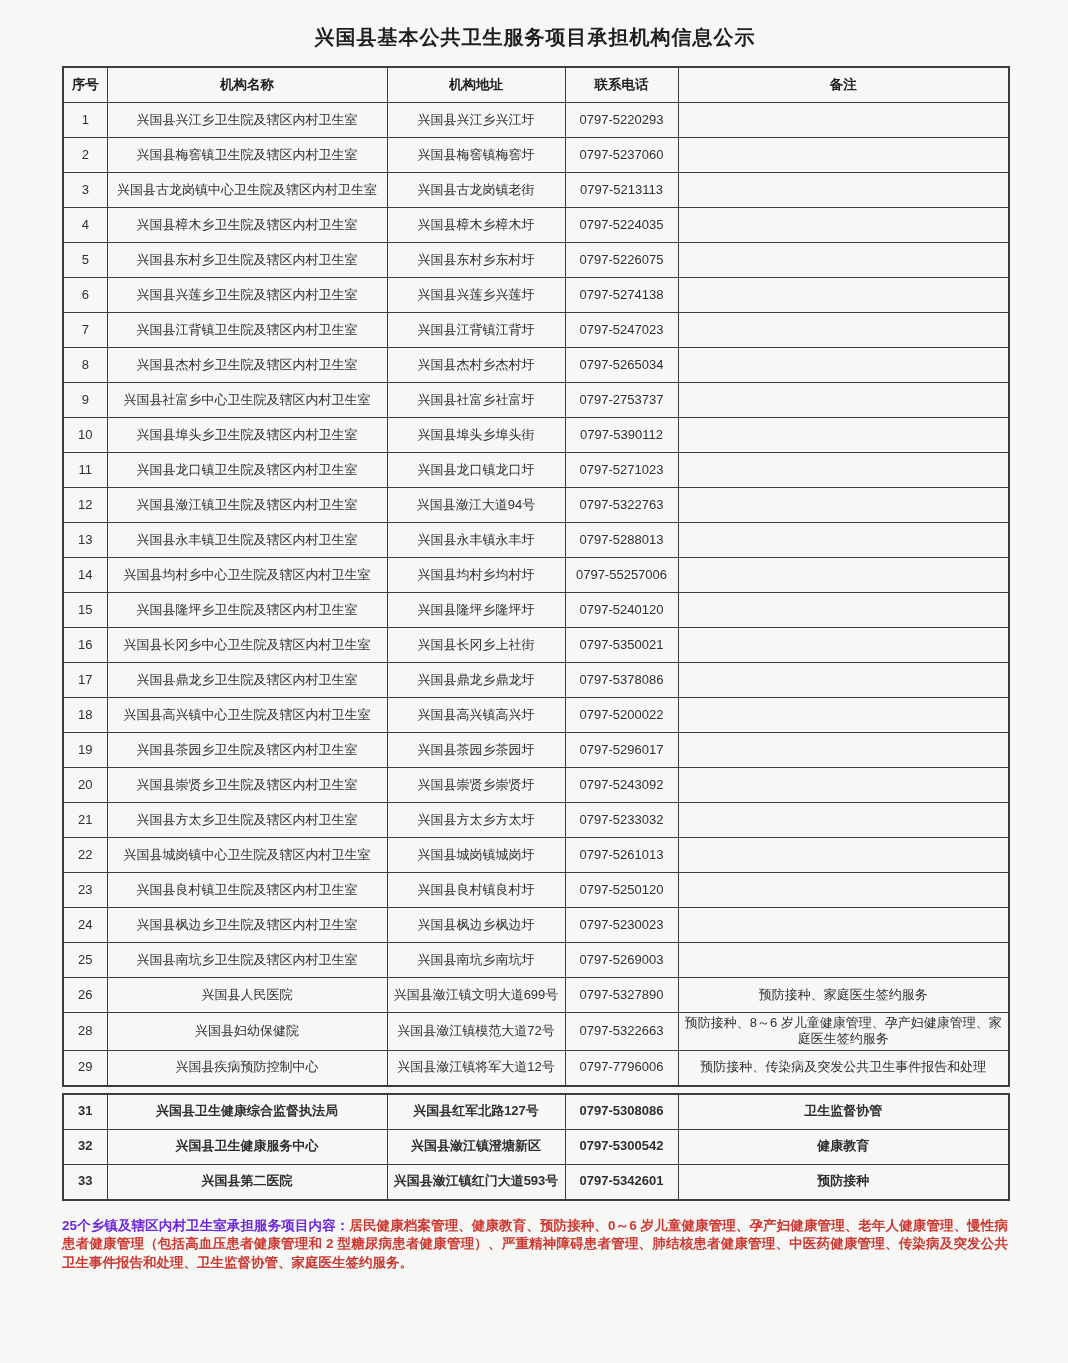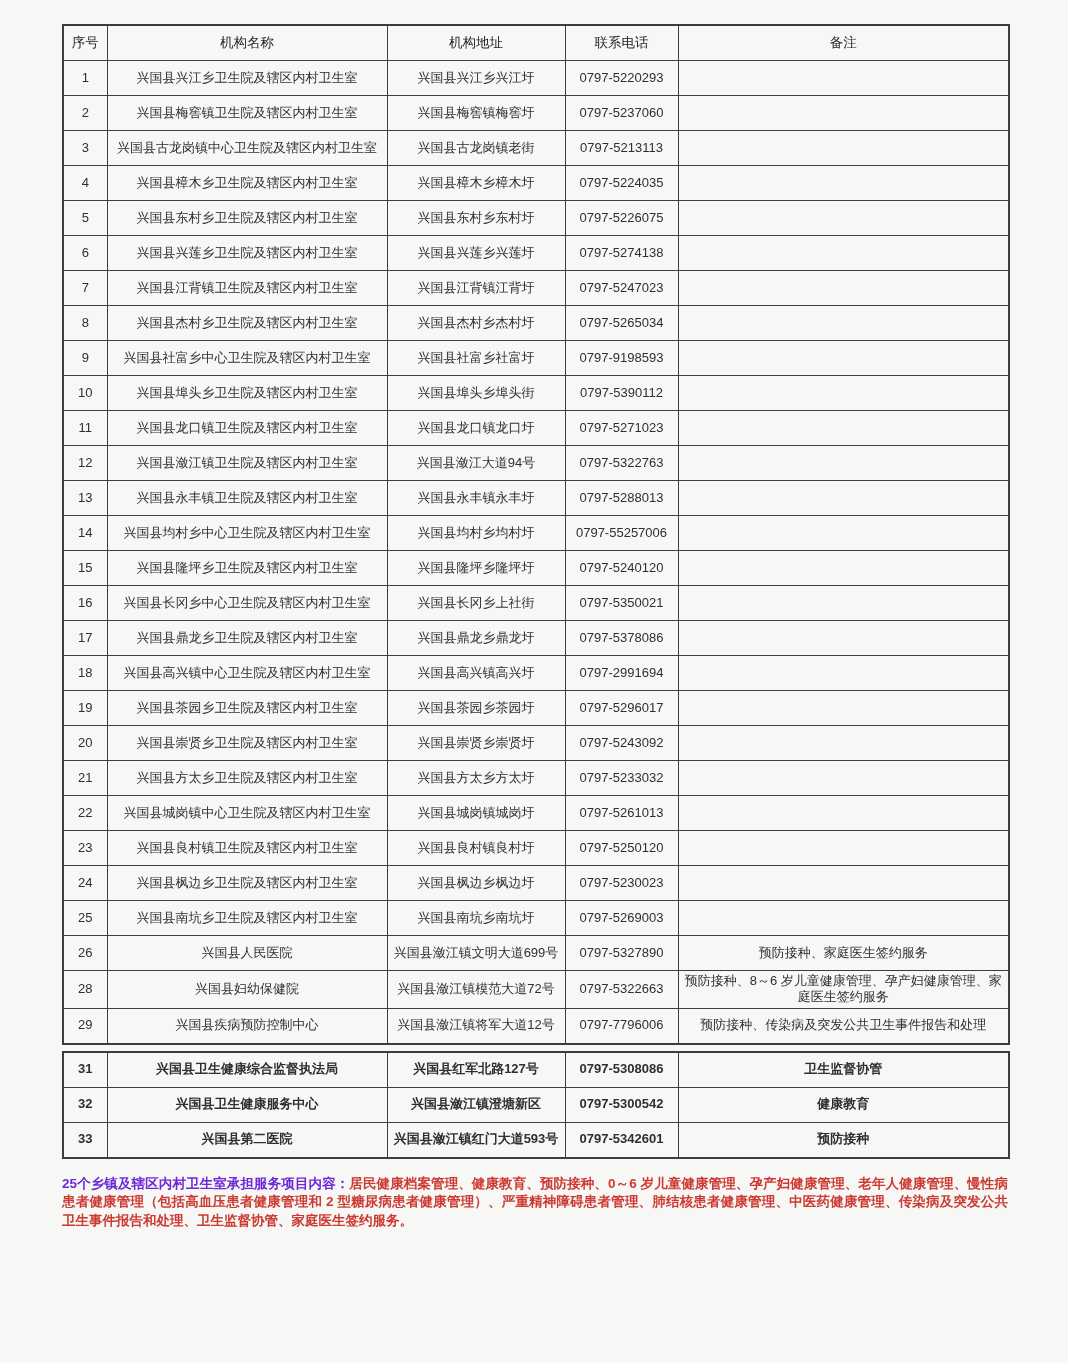--- a/index.html
+++ b/index.html
@@ -41,21 +41,21 @@
     font-size: 13px;
     line-height: 1.25;
     padding: 2px 4px;
     height: 30px;
     overflow: hidden;
     color: #2f2f2f;
   }
   table.inst { border: 2px solid #3d3d3d; }
   table.inst th {
     font-size: 13.5px;
-    font-weight: normal;
+    font-weight: bold;
     height: 30px;
     color: #1f1f1f;
   }
   col.c-index  { width: 44px; }
   col.c-name   { width: 280px; }
   col.c-addr   { width: 178px; }
   col.c-phone  { width: 113px; }
   col.c-remark { width: 331px; }
   .footer-note {
     width: 946px;
@@ -67,20 +67,21 @@
     color: #1a1a1a;
   }
   .footer-note .label { color: #6d28d9; }
   .footer-note .content { color: #cc3a33; }
 </style>
 </head>
 <body>
 
 <div class="page">
 
+  <h1 class="doc-title">兴国县基本公共卫生服务项目承担机构信息公示</h1>
 
   <table class="inst">
     <colgroup>
       <col class="c-index">
         <col class="c-name">
         <col class="c-addr">
         <col class="c-phone">
         <col class="c-remark">
     </colgroup>
     <thead>
@@ -146,21 +147,21 @@
           <td>8</td>
           <td>兴国县杰村乡卫生院及辖区内村卫生室</td>
           <td>兴国县杰村乡杰村圩</td>
           <td>0797-5265034</td>
           <td></td>
         </tr>
         <tr>
           <td>9</td>
           <td>兴国县社富乡中心卫生院及辖区内村卫生室</td>
           <td>兴国县社富乡社富圩</td>
-          <td>0797-9198593</td>
+          <td>0797-2753737</td>
           <td></td>
         </tr>
         <tr>
           <td>10</td>
           <td>兴国县埠头乡卫生院及辖区内村卫生室</td>
           <td>兴国县埠头乡埠头街</td>
           <td>0797-5390112</td>
           <td></td>
         </tr>
         <tr>
@@ -209,21 +210,21 @@
           <td>17</td>
           <td>兴国县鼎龙乡卫生院及辖区内村卫生室</td>
           <td>兴国县鼎龙乡鼎龙圩</td>
           <td>0797-5378086</td>
           <td></td>
         </tr>
         <tr>
           <td>18</td>
           <td>兴国县高兴镇中心卫生院及辖区内村卫生室</td>
           <td>兴国县高兴镇高兴圩</td>
-          <td>0797-2991694</td>
+          <td>0797-5200022</td>
           <td></td>
         </tr>
         <tr>
           <td>19</td>
           <td>兴国县茶园乡卫生院及辖区内村卫生室</td>
           <td>兴国县茶园乡茶园圩</td>
           <td>0797-5296017</td>
           <td></td>
         </tr>
         <tr>

